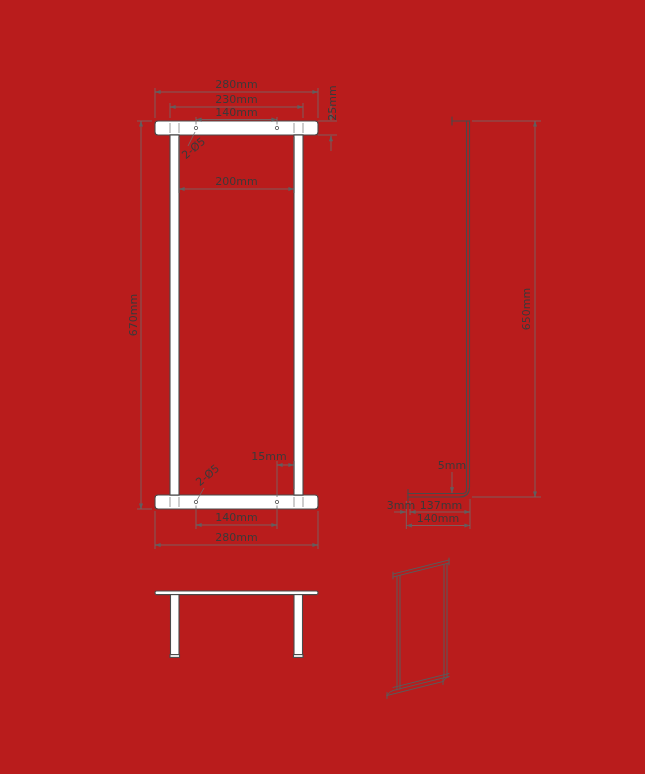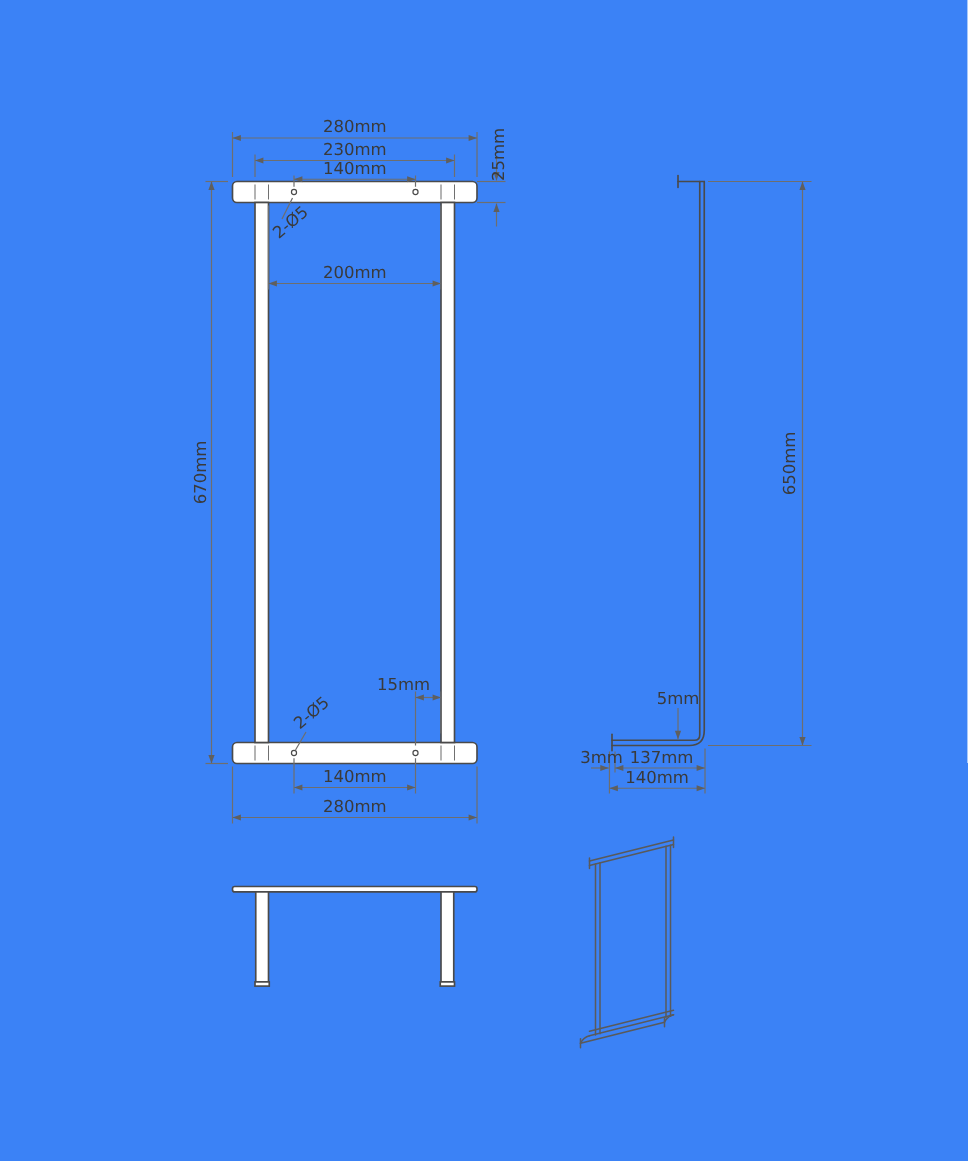--- a/index.html
+++ b/index.html
@@ -1,16 +1,16 @@
 <!DOCTYPE html>
 <html><head>
 <meta charset="utf-8">
 <style>
   html,body{margin:0;padding:0;background:#ffffff;}
-  .sheet{width:645px;height:774px;background:#3b82f6;position:relative;overflow:hidden;}
+  .sheet{width:645px;height:774px;background:#b91c1c;position:relative;overflow:hidden;}
   svg{display:block;}
   svg text{font-family:"DejaVu Sans","Liberation Sans",sans-serif;font-size:11px;fill:#3a3a3a;}
   .dimlabel{text-anchor:middle;}
   .part{stroke:#4a4a4a;stroke-width:1.1;fill:#ffffff;}
   .edge{stroke:#4a4a4a;stroke-width:1.1;fill:none;stroke-linecap:round;}
   .iso{stroke:#5a5a5a;stroke-width:1;fill:none;stroke-linecap:round;}
   .join{stroke:#707070;stroke-width:0.7;fill:none;}
   .dim{stroke:#6e6e6e;stroke-width:0.8;fill:none;}
   .hole{stroke:#4a4a4a;stroke-width:0.8;fill:#ffffff;}
 </style>

